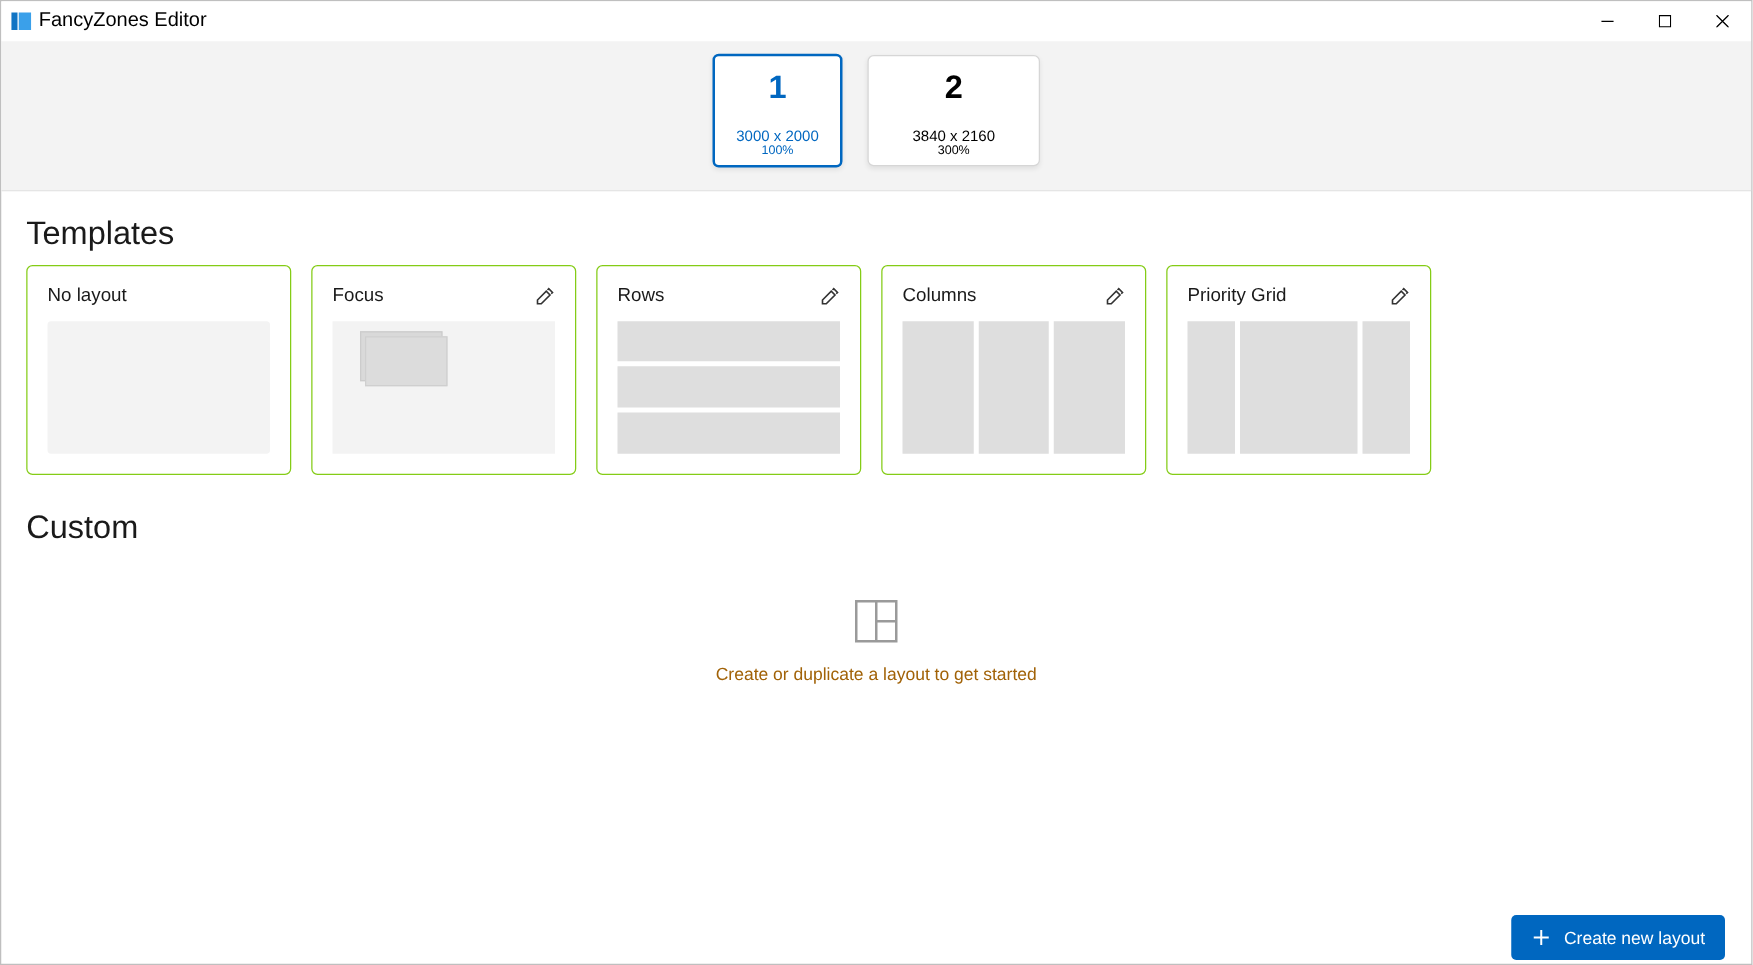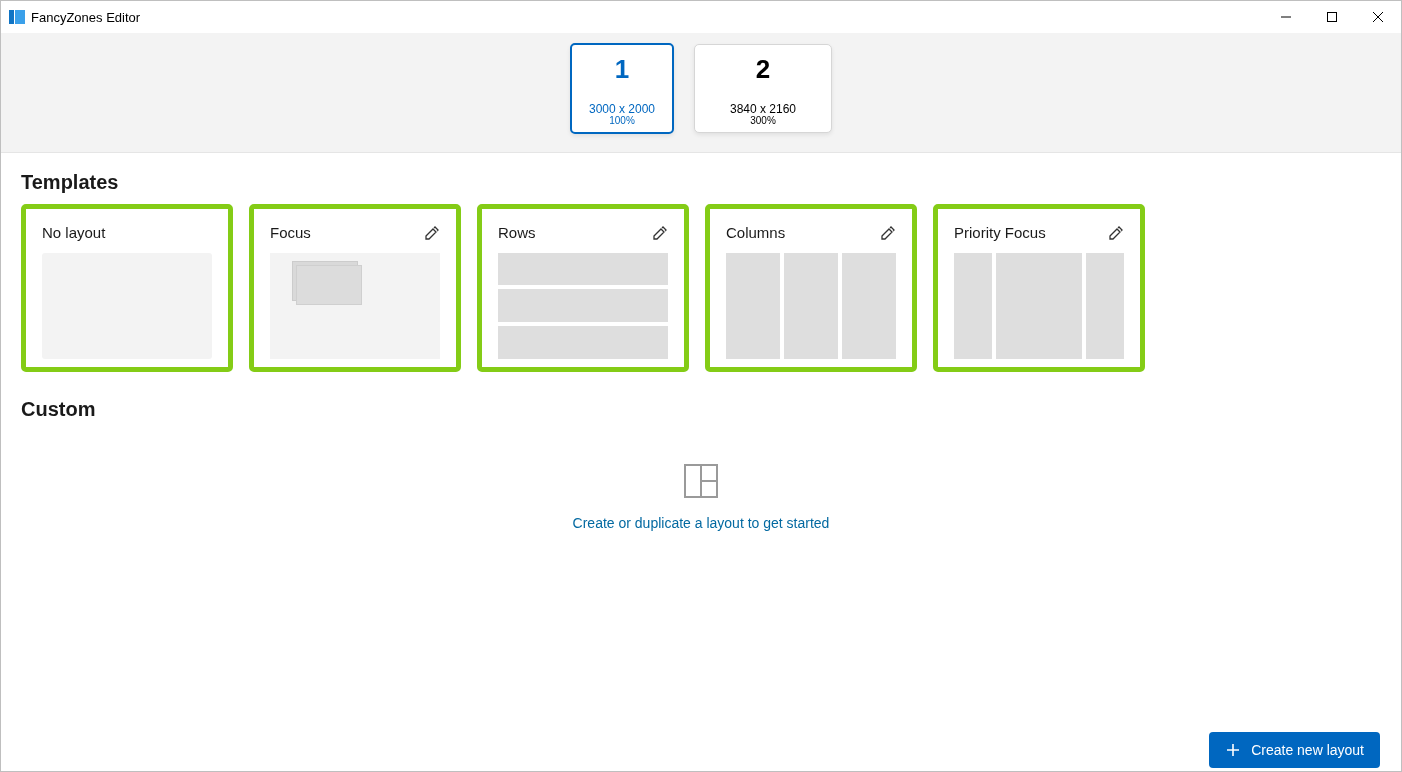--- a/index.html
+++ b/index.html
@@ -18,21 +18,21 @@
     align-items: center;
     background: #fff;
     padding-left: 8px;
   }
   .titlebar .app-icon {
     width: 16px; height: 16px;
     margin-right: 6px;
     display: flex;
   }
   .titlebar .title {
-    font-size: 13px;
+    font-size: 16px;
     color: #000;
   }
   .titlebar .spacer { flex: 1; }
   .winbtn {
     width: 46px; height: 32px;
     display: flex; align-items: center; justify-content: center;
     font-size: 10px;
     color: #000;
   }
   .winbtn svg { display:block; }
@@ -77,33 +77,33 @@
   .mon-scale {
     font-size: 10px;
     color: #000;
     margin-top: -1px;
   }
 
   .content {
     padding: 18px 20px 0 20px;
   }
   h2 {
-    font-size: 20px;
-    font-weight: 700;
+    font-size: 26px;
+    font-weight: 400;
     margin: 0 0 10px 0;
     color: #1a1a1a;
   }
   .templates-row {
     display: flex;
     gap: 16px;
     margin-bottom: 26px;
   }
   .tmpl-card {
     background: #fff;
-    border: 5px solid #84cc16;
+    border: 1px solid #84cc16;
     border-radius: 5px;
     width: 212px;
     height: 168px;
     padding: 14px 16px;
     position: relative;
   }
   .tmpl-card.selected {
     border: 2px solid #0067c0;
     padding: 13px 15px;
   }
@@ -151,21 +151,21 @@
 
   .custom-empty {
     text-align: center;
     color: #7a7a7a;
     margin-top: 40px;
   }
   .custom-empty .big-icon {
     margin-bottom: 14px;
     display:flex; justify-content:center;
   }
-  .custom-empty .msg { font-size: 14px; color:#0369a1;text-align:center;}
+  .custom-empty .msg { font-size: 14px; color:#a16207;text-align:center;}
 
   .create-btn {
     position: absolute;
     right: 22px;
     bottom: 4px;
     background: #0067c0;
     color: #fff;
     border: none;
     border-radius: 4px;
     font-size: 14px;
@@ -275,21 +275,21 @@
       <div class="cols-prev">
         <div></div>
           <div></div>
           <div></div>
       </div>
     </div>
 
 
     <div class="tmpl-card">
       <div class="tmpl-head">
-        <span class="tmpl-title">Priority Focus</span>
+        <span class="tmpl-title">Priority Grid</span>
         <span class="edit-icon">
           <svg width="16" height="16" viewBox="0 0 16 16">
               <path d="M2 11l7-7 3 3-7 7H2v-3z M10 3l1-1 3 3-1 1" fill="none" stroke="currentColor" stroke-width="1.3"></path>
             </svg>
         </span>
       </div>
       <div class="pgrid-prev">
         <div class="side"></div>
           <div class="mid"></div>
           <div class="side"></div>

